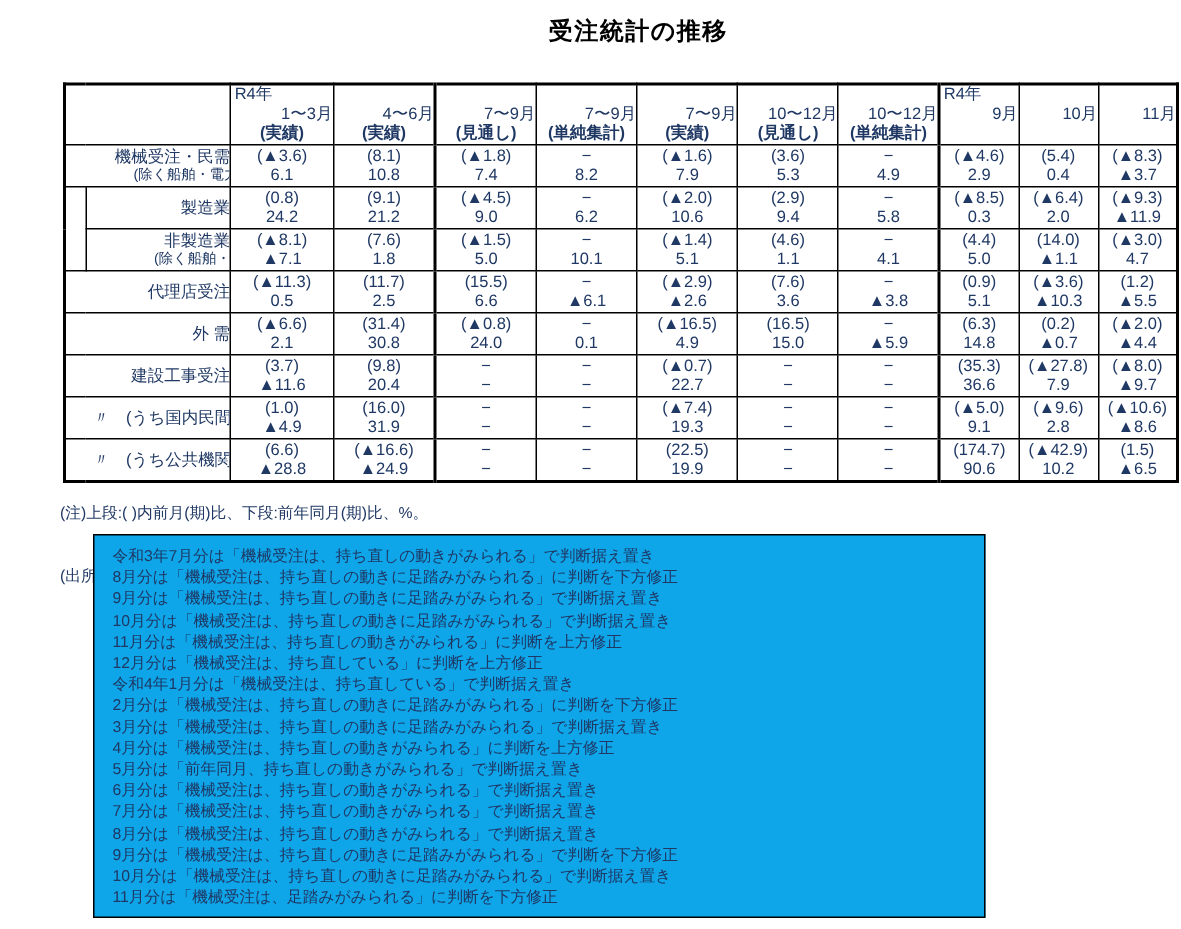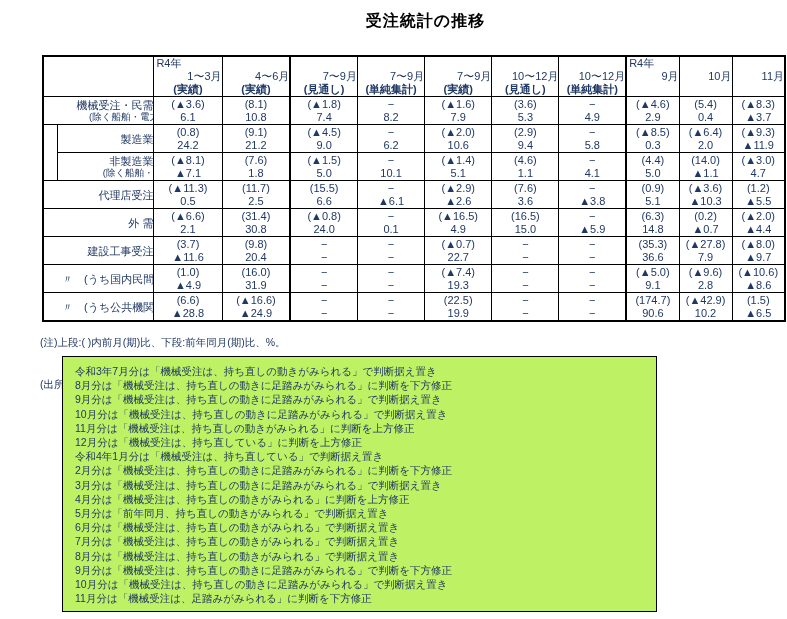--- a/index.html
+++ b/index.html
@@ -34,21 +34,21 @@
   .label-line2 { display:block; line-height:11px; font-size:9.5px; white-space:nowrap;padding-left:45px; }
   td.label-cell.sub .label-line1 { padding-left:18px; }
   .thickL { border-left:2px solid #000 !important; }
   .notes {
     position:absolute; left:40px; top:307px;
     font-size:10.5px; line-height:14px; color:#1f3864; white-space:pre;
   }
   .assessment-box {
     position:absolute; left:62px; top:356px; width:595px; height:256px;
     border:1px solid #000; box-sizing:border-box;
-    padding:7px 10px 0 12px; background:#bef264;
+    padding:7px 10px 0 12px; background:#0ea5e9;
   }
   .assessment-box .line {
     font-size:10.5px; line-height:14.2px; color:#1f3864; white-space:nowrap;
   }
 </style>
 </head>
 <body>
 
 <div class="title">受注統計の推移</div>
 

